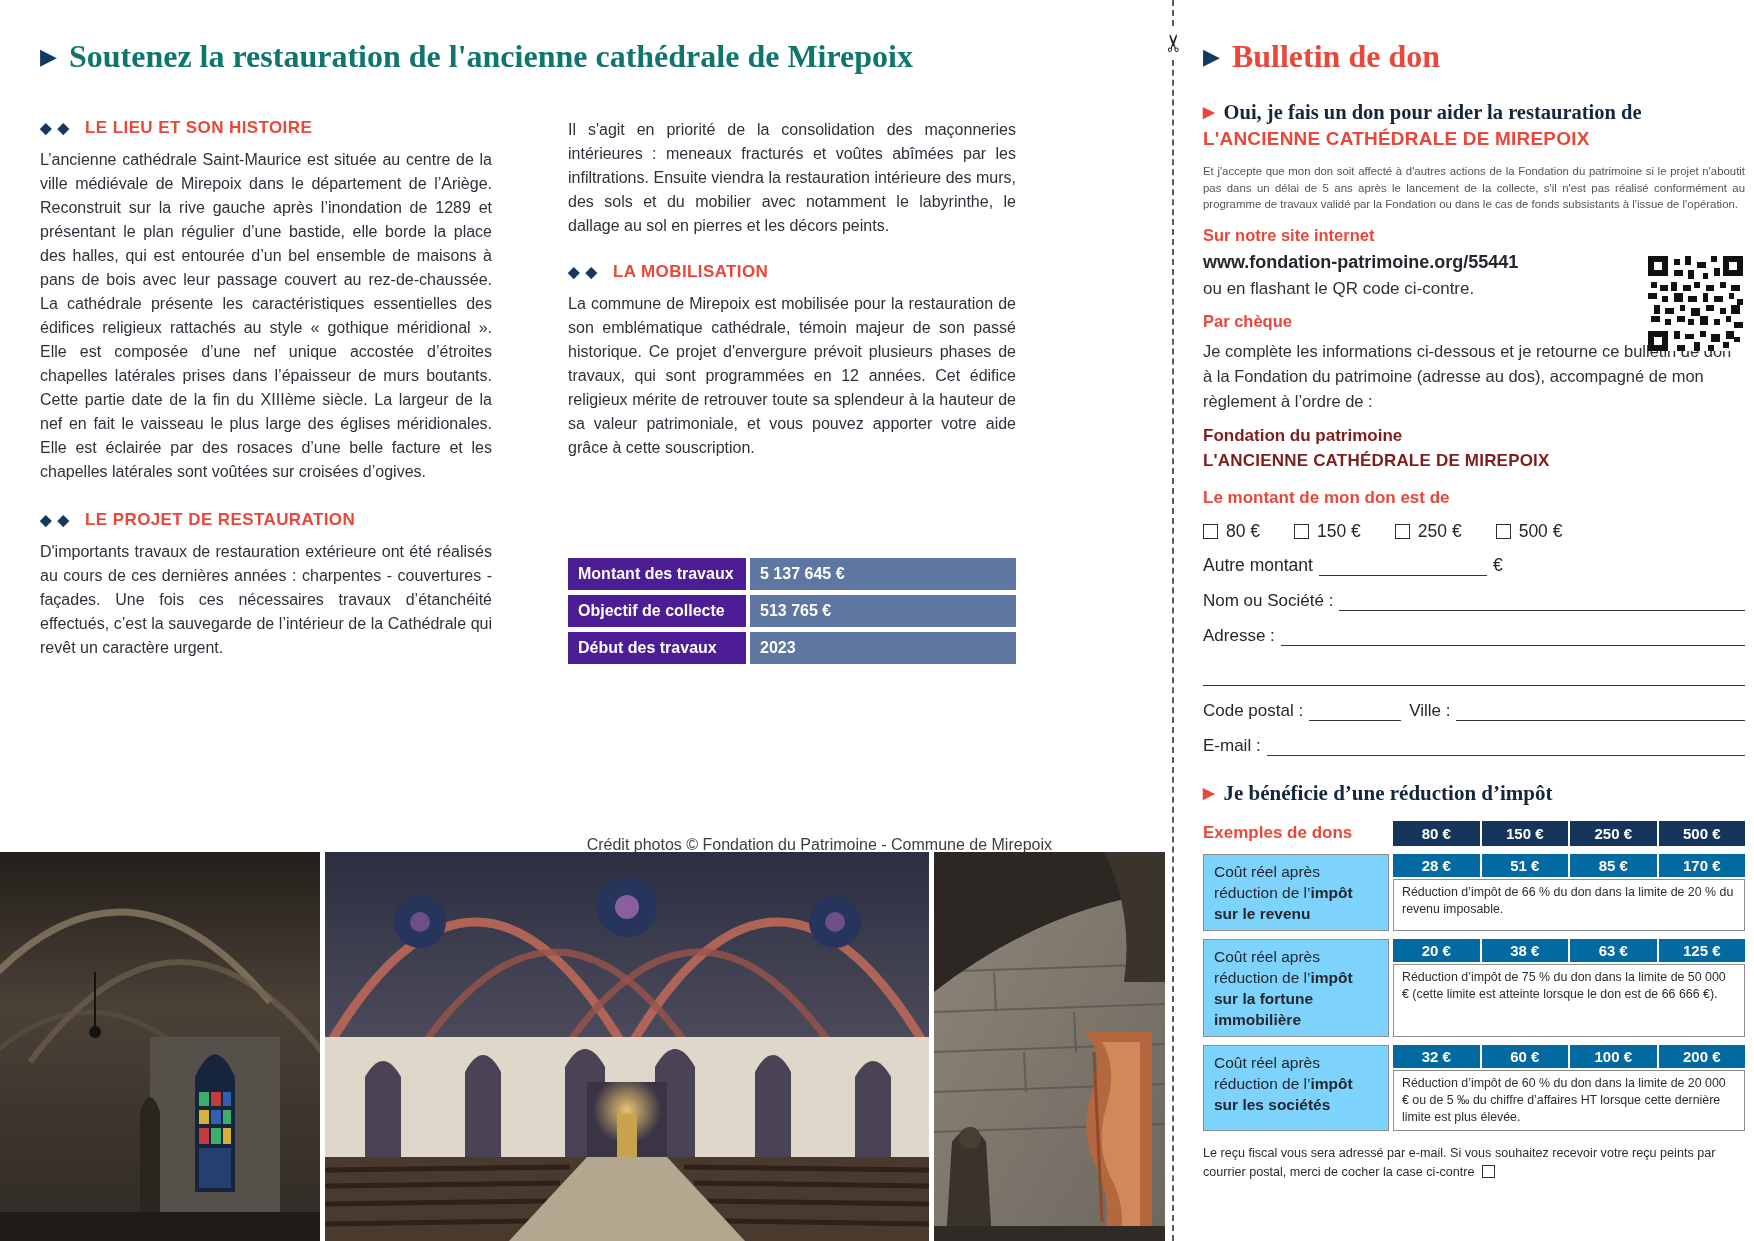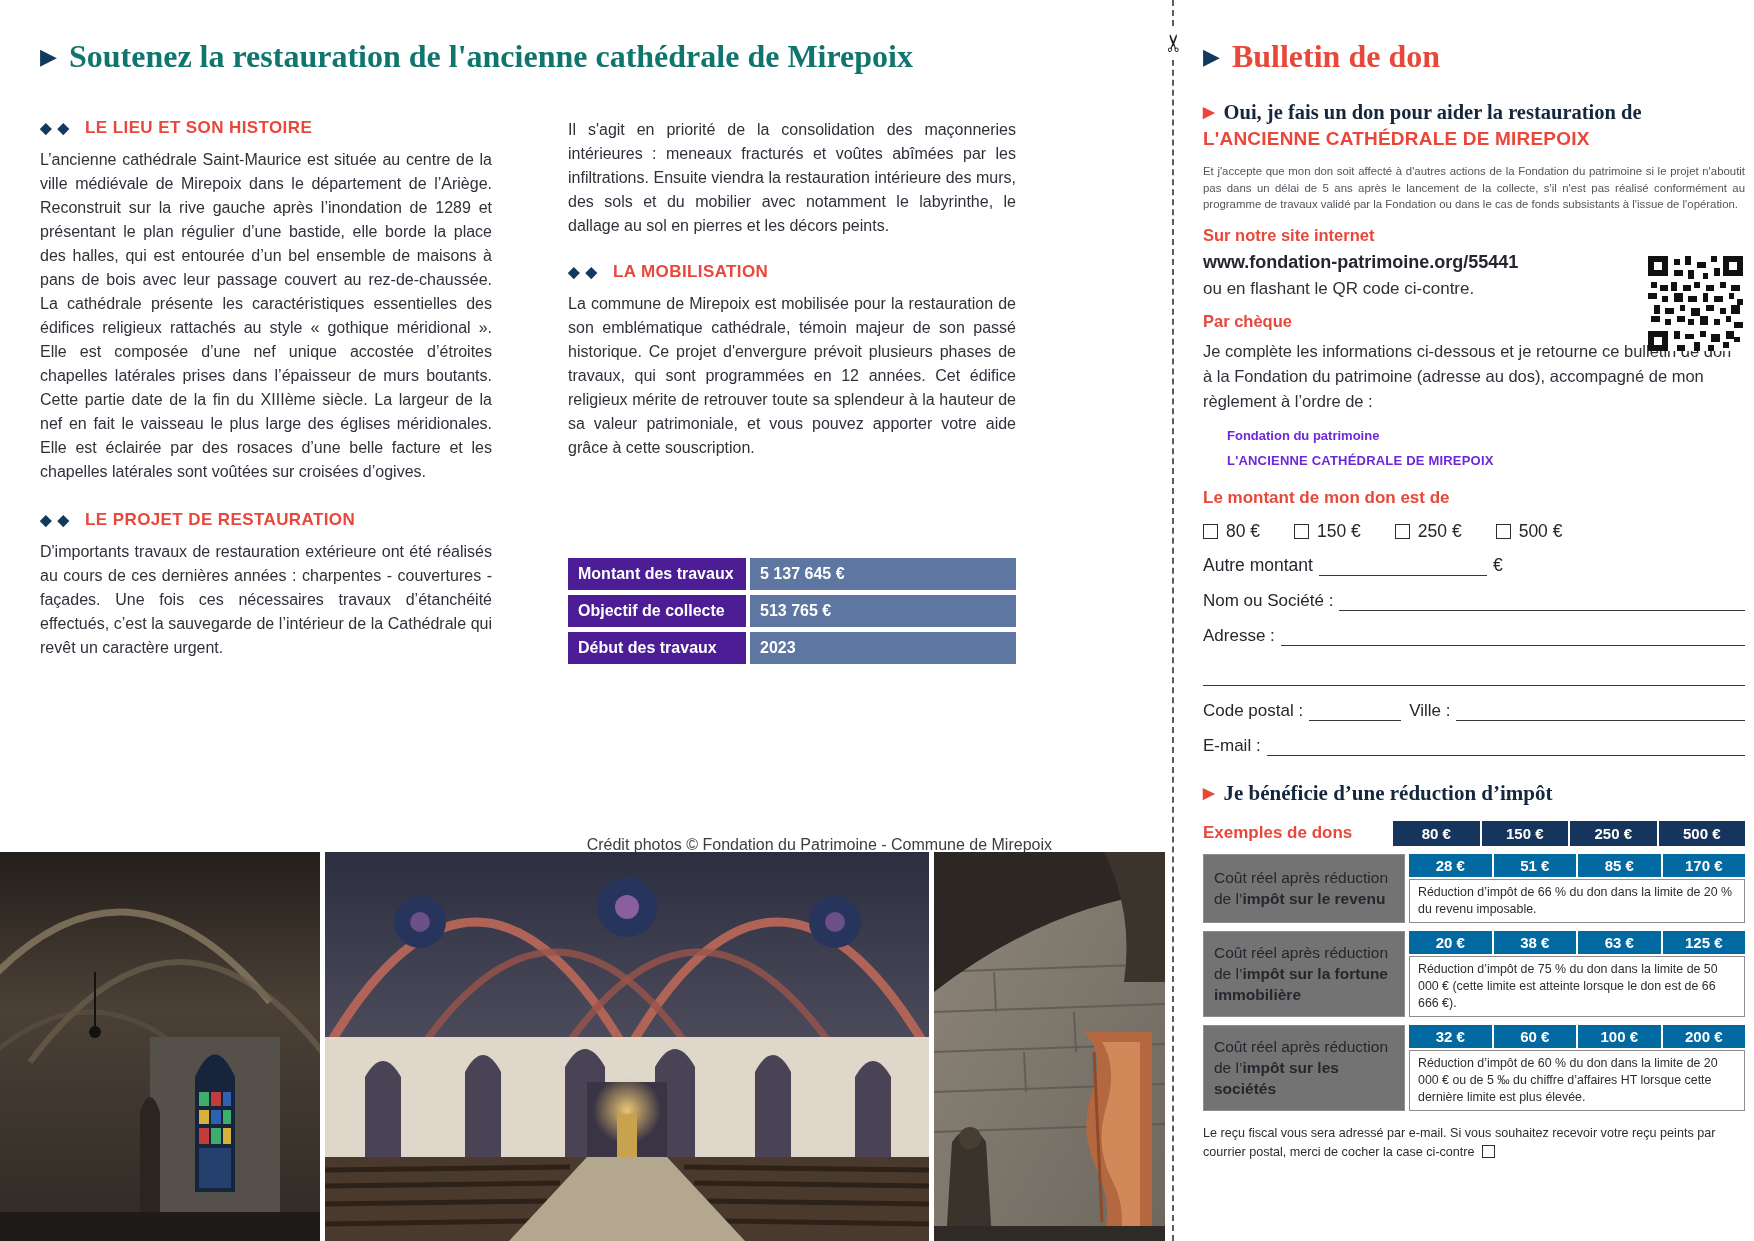--- a/index.html
+++ b/index.html
@@ -54,21 +54,21 @@
   .rp-sub { margin-top:26px; }
   .rp-sub .l1 { display:flex; align-items:center; font-family:"Liberation Serif", serif;
                 font-weight:bold; font-size:20.5px; color:#14273d; }
   .rp-sub .l2 { font-weight:bold; font-size:19px; color:#e8473a; margin-top:4px; letter-spacing:.2px; }
   .legal { margin-top:13px; font-size:11.4px; line-height:16.5px; text-align:justify; color:#53535c; }
   .rhead { margin-top:13px; font-size:16.5px; font-weight:bold; color:#e8473a; }
   .url { margin-top:7px; font-size:18px; font-weight:bold; color:#26262e; }
   .qr-note { margin-top:6px; font-size:17px; color:#30303a; }
   .qr { position:absolute; right:2px; top:218px; width:95px; height:95px; }
   .cheque-body { margin-top:8px; font-size:16.5px; line-height:25px; color:#30303a; width:100%; }
-  .payee { margin-top:9px; font-size:13px; font-weight:bold; color:#6d28d9; line-height:25px;margin-left:24px; }
+  .payee { margin-top:9px; font-size:17px; font-weight:bold; color:#7f1d1d; line-height:25px; }
   .payee .caps { letter-spacing:.2px; }
   .amount-head { margin-top:15px; font-size:17px; font-weight:bold; color:#e8473a; }
   .amount-row { margin-top:13px; display:flex; align-items:center; gap:34px; font-size:17.5px; color:#26262e; }
   .amount-opt { display:flex; align-items:center; gap:8px; cursor:pointer; }
   .cbx { width:15px; height:15px; border:1.6px solid #2c2c33; display:inline-block; background:#fff; flex:none; }
   .other-row { margin-top:13px; display:flex; align-items:flex-end; font-size:17.5px; color:#26262e; }
   .fline { border-bottom:1.5px solid #35353c; height:20px; }
   .other-row .fline { width:168px; margin:0 6px; }
   .field-row { margin-top:15px; display:flex; align-items:flex-end; font-size:17px; color:#26262e; }
   .field-row .grow { flex:1; margin-left:6px; }
@@ -76,22 +76,22 @@
   .field-row .postal-line { width:92px; margin:0 8px 0 6px; }
   .tax-title { margin-top:25px; display:flex; align-items:center; font-family:"Liberation Serif", serif;
                font-weight:bold; font-size:21px; color:#14273d; }
   .taxtbl { margin-top:15px; }
   .tax-hdr { display:flex; align-items:center; }
   .tax-hdr .ex { width:186px; font-size:17px; font-weight:bold; color:#e8473a; flex:none; }
   .tax-hdr .cells { flex:1; display:flex; gap:2px; margin-left:4px; }
   .tax-hdr .cells div { flex:1; background:#16355c; color:#fff; font-weight:bold; font-size:15px;
                         text-align:center; padding:4px 0; }
   .tax-row { display:flex; margin-top:8px; }
-  .tax-label { width:202px; flex:none; border:1px solid #8d8d93; background:#737373; padding:6px 10px;
-               font-size:15.5px; line-height:21px; color:#26262e; display:flex; flex-direction:column; justify-content:center; }
+  .tax-label { width:186px; flex:none; border:1px solid #8d8d93; background:#7dd3fc; padding:6px 10px;
+               font-size:15.5px; line-height:21px; color:#26262e; display:flex; flex-direction:column; justify-content:flex-start; }
   .tax-right { flex:1; margin-left:4px; display:flex; flex-direction:column; }
   .tax-vals { display:flex; gap:2px; }
   .tax-vals div { flex:1; background:#0369a1; color:#fff; font-weight:bold; font-size:15px;
                   text-align:center; padding:3px 0; }
   .tax-note { border:1px solid #8d8d93; background:#fff; margin-top:2px; padding:4px 8px;
               font-size:12.4px; line-height:17px; color:#2c2c33; flex:1; }
   .receipt { margin-top:13px; font-size:12.6px; line-height:19px; color:#2c2c33; }
   .receipt .cbx { width:13px; height:13px; vertical-align:-2px; margin-left:4px; }
 </style>
 </head>

